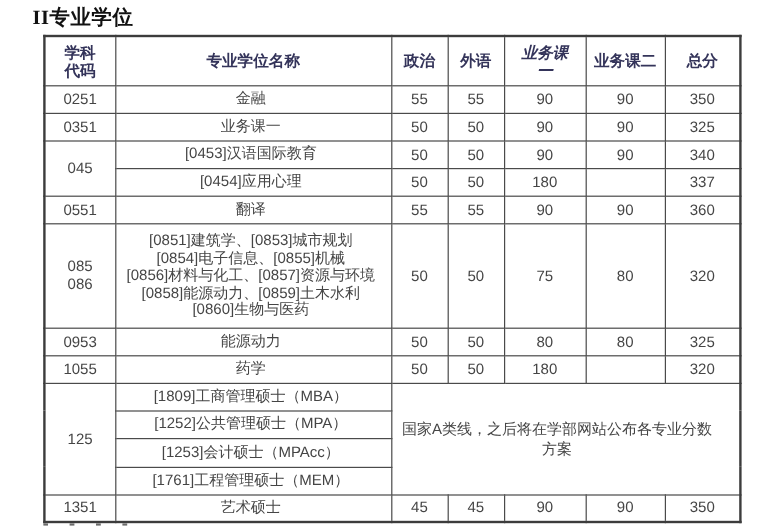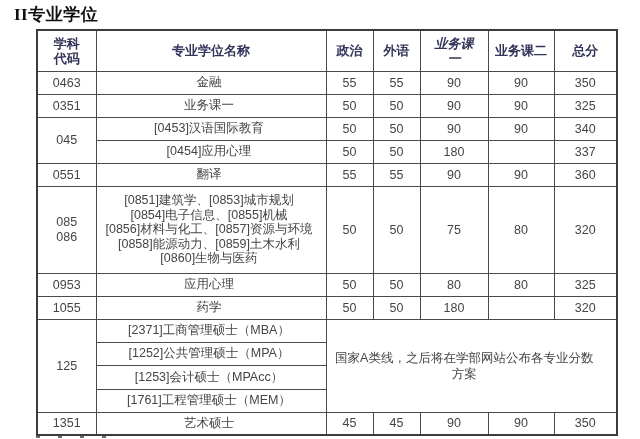--- a/index.html
+++ b/index.html
@@ -5,21 +5,21 @@
   * { margin: 0; padding: 0; box-sizing: border-box; }
   html, body {
     width: 640px; height: 439px;
     background: #ffffff;
     font-family: "Liberation Sans", "DejaVu Sans", sans-serif;
     overflow: hidden;
     position: relative;
   }
   .page-title {
     position: absolute;
-    left: 14px; top: 3px;
+    left: 27px; top: 3px;
     font-family: "Liberation Serif", "DejaVu Serif", serif;
     font-weight: bold;
     font-size: 17px;
     color: #111111;
     letter-spacing: 0.5px;
   }
   .score-table-wrap {
     position: absolute;
     left: 36px; top: 29px;
   }
@@ -110,21 +110,21 @@
       <th><span class="wrap-narrow w-2">学科代码</span></th>
       <th><span>专业学位名称</span></th>
       <th><span>政治</span></th>
       <th><span>外语</span></th>
       <th><span class="wrap-narrow w-3">业务课一</span></th>
       <th><span>业务课二</span></th>
       <th><span>总分</span></th>
     </tr>
 
     <tr class="h-normal">
-      <td>0463</td>
+      <td>0251</td>
       <td class="cell-name">金融</td>
       <td>55</td>
       <td>55</td>
       <td>90</td>
       <td>90</td>
       <td>350</td>
     </tr>
 
     <tr class="h-normal">
       <td>0351</td>
@@ -175,41 +175,41 @@
 [0860]生物与医药</td>
       <td>50</td>
       <td>50</td>
       <td>75</td>
       <td>80</td>
       <td>320</td>
     </tr>
 
     <tr class="h-normal">
       <td>0953</td>
-      <td class="cell-name">应用心理</td>
+      <td class="cell-name">能源动力</td>
       <td>50</td>
       <td>50</td>
       <td>80</td>
       <td>80</td>
       <td>325</td>
     </tr>
 
     <tr class="h-normal">
       <td>1055</td>
       <td class="cell-name">药学</td>
       <td>50</td>
       <td>50</td>
       <td>180</td>
       <td></td>
       <td>320</td>
     </tr>
 
     <tr class="h-normal">
       <td rowspan="4">125</td>
-      <td class="cell-name">[2371]工商管理硕士（MBA）</td>
+      <td class="cell-name">[1809]工商管理硕士（MBA）</td>
       <td rowspan="4" colspan="5" class="cell-note">国家A类线，之后将在学部网站公布各专业分数方案</td>
     </tr>
 
     <tr class="h-normal">
       <td class="cell-name">[1252]公共管理硕士（MPA）</td>
     </tr>
 
     <tr class="h-normal" style="height:24px">
       <td class="cell-name">[1253]会计硕士（MPAcc）</td>
     </tr>

